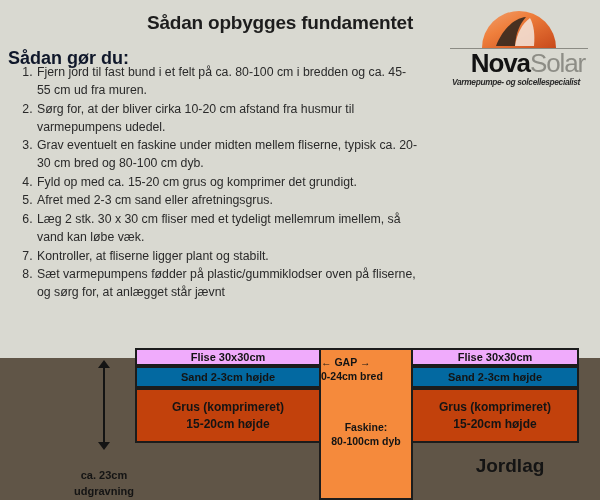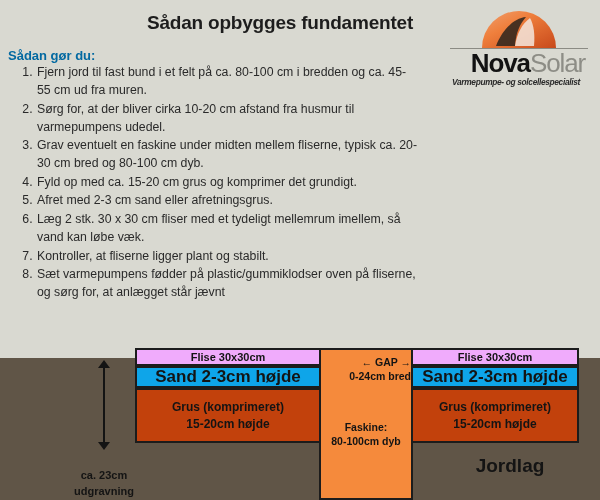--- a/index.html
+++ b/index.html
@@ -15,21 +15,21 @@
 
   
   .title{
     position:absolute;left:0;top:12px;width:560px;
     text-align:center;
     font-size:19px;font-weight:bold;letter-spacing:-0.2px;
     color:#1d1d1d;
   }
   .howto-head{
     position:absolute;left:8px;top:48px;
-    font-size:13px;font-weight:bold;color:#0369a1;
+    font-size:18px;font-weight:bold;color:#0f172a;
   }
   ol.steps{
     position:absolute;left:14px;top:63px;width:382px;
     margin:0;padding:0 0 0 22px;
     font-size:12.3px;line-height:1.47;color:#2a2a2a;
   }
   ol.steps li{margin:0 0 0.5px 0;padding-left:1px;}
 
   
   .logo{position:absolute;left:438px;top:8px;width:156px;height:88px;}
@@ -56,25 +56,25 @@
   }
   .jordlag{
     position:absolute;left:440px;top:455px;width:140px;
     text-align:center;font-size:19px;font-weight:bold;color:#141414;
   }
 
   .blk{position:absolute;box-sizing:border-box;border:2px solid #1c1c1c;
        display:flex;align-items:center;justify-content:center;
        text-align:center;font-weight:bold;color:#141414;}
   .tile{background:#f0abfc;font-size:11px;}
-  .sand{background:#0ea5e9;font-size:17px;}
+  .sand{background:#0369a1;font-size:11px;}
   .gravel{background:#c2410c;font-size:12px;line-height:1.35;}
   .gapcol{background:#f58a3c;border:2px solid #1c1c1c;box-sizing:border-box;
           position:absolute;font-weight:bold;color:#141414;}
-  .gap-top{position:absolute;left:0;top:5px;width:100%;text-align:right;
+  .gap-top{position:absolute;left:0;top:5px;width:100%;text-align:left;
            font-size:10.5px;line-height:1.38;}
   .gap-mid{position:absolute;left:0;top:70px;width:100%;text-align:center;
            font-size:10.5px;line-height:1.38;}
 
   
   .L-tile{left:135px;top:348px;width:186px;height:18px;}
   .L-sand{left:135px;top:366px;width:186px;height:22px;}
   .L-grav{left:135px;top:388px;width:186px;height:55px;}
   .R-tile{left:411px;top:348px;width:168px;height:18px;}
   .R-sand{left:411px;top:366px;width:168px;height:22px;}

